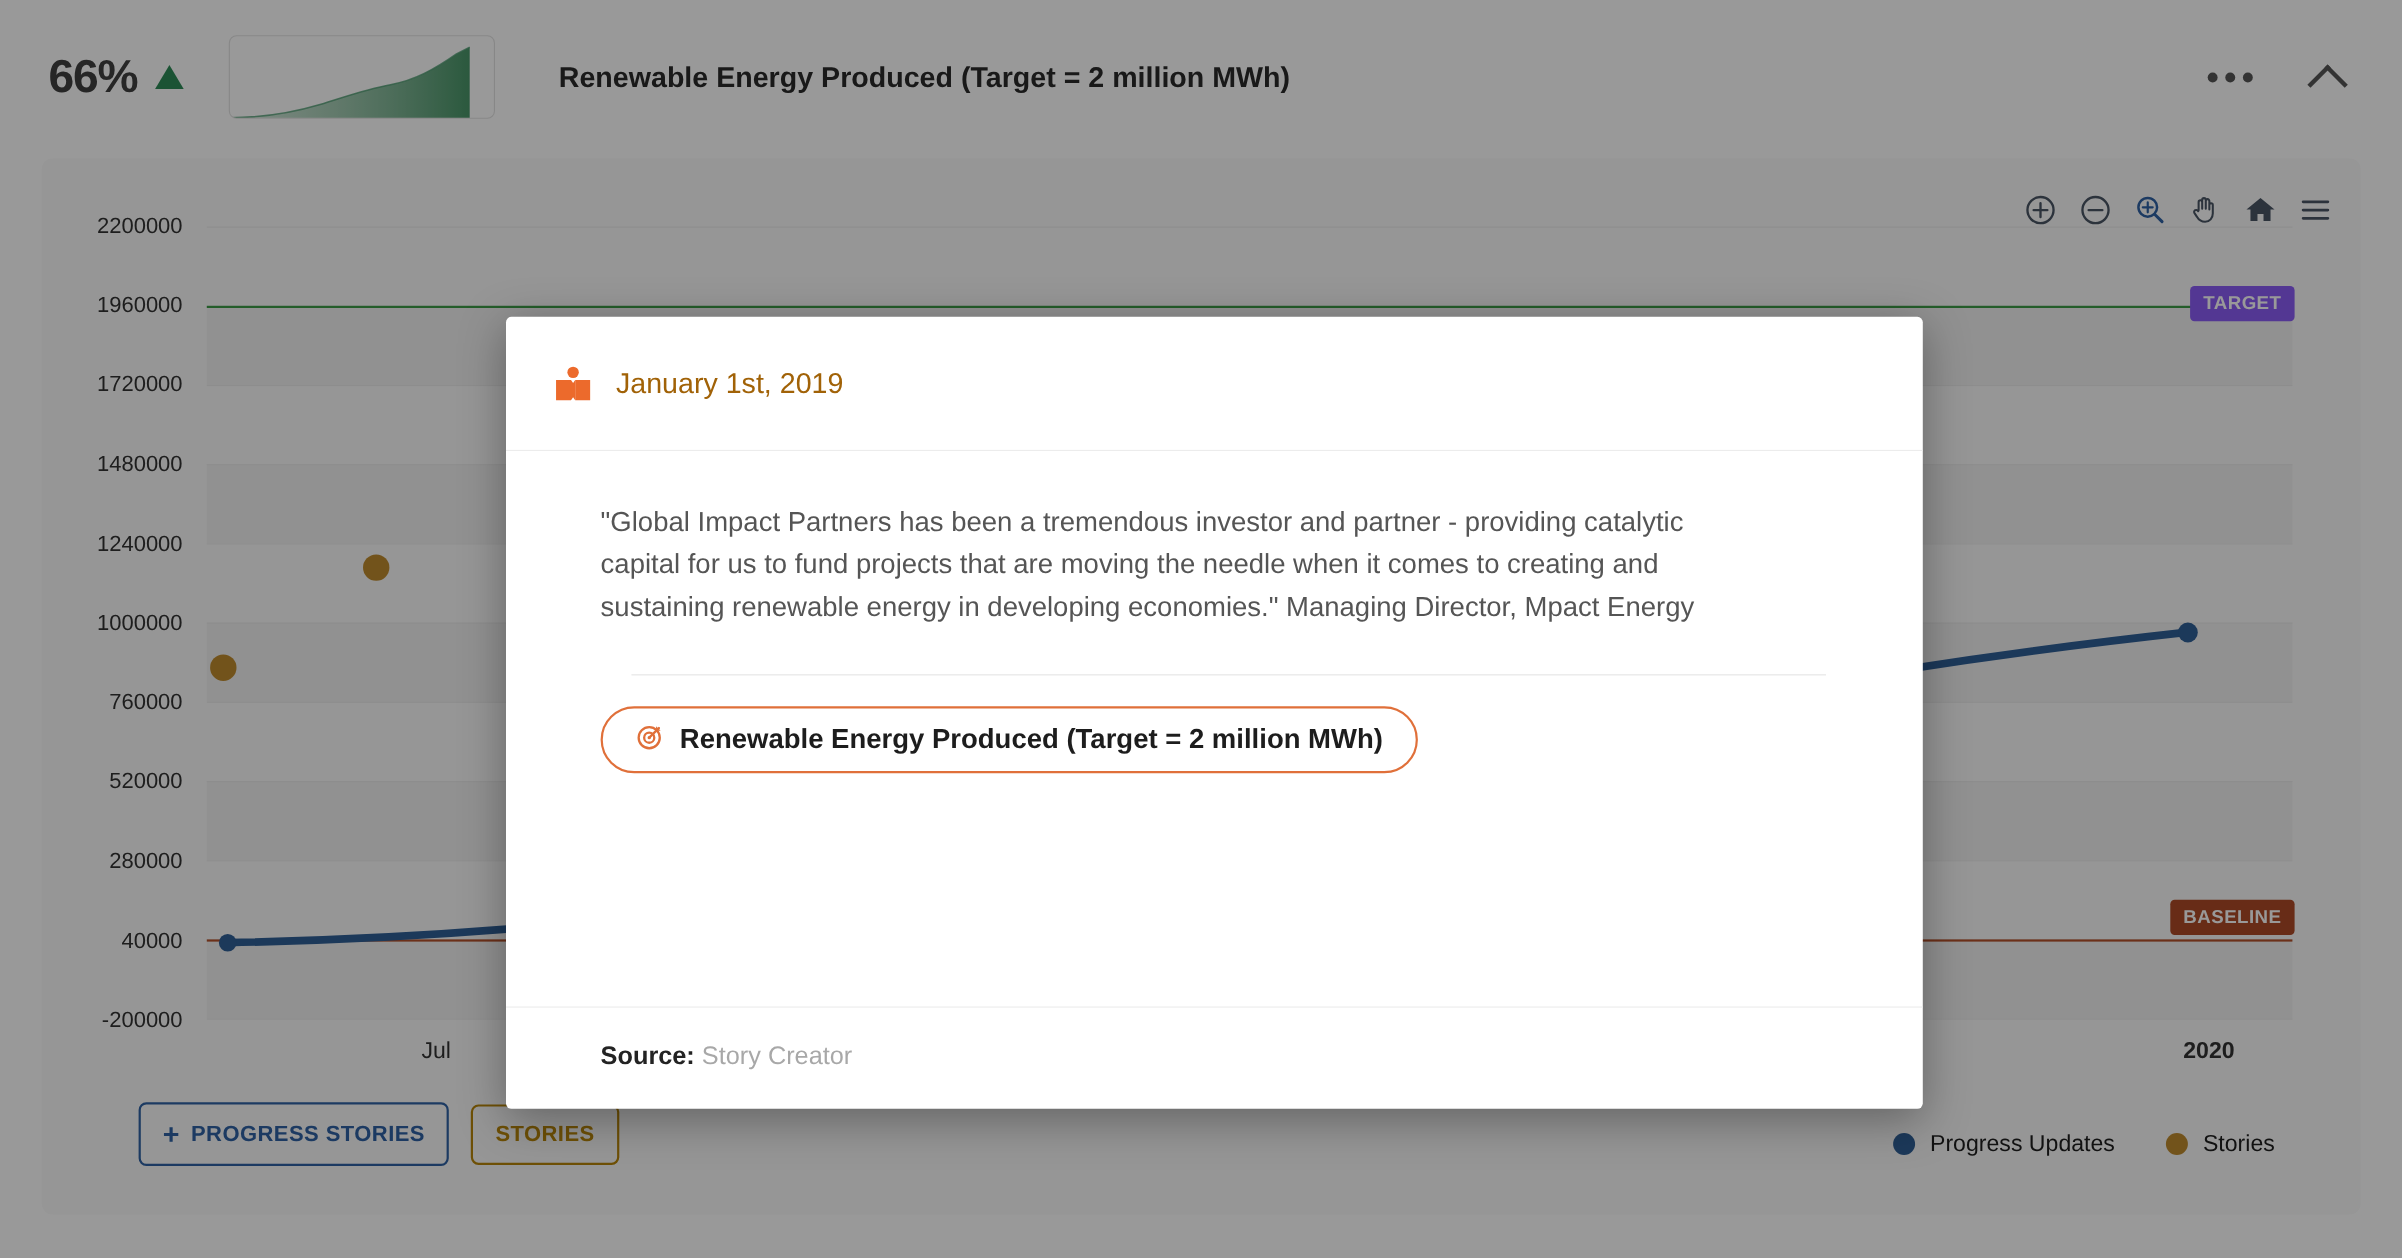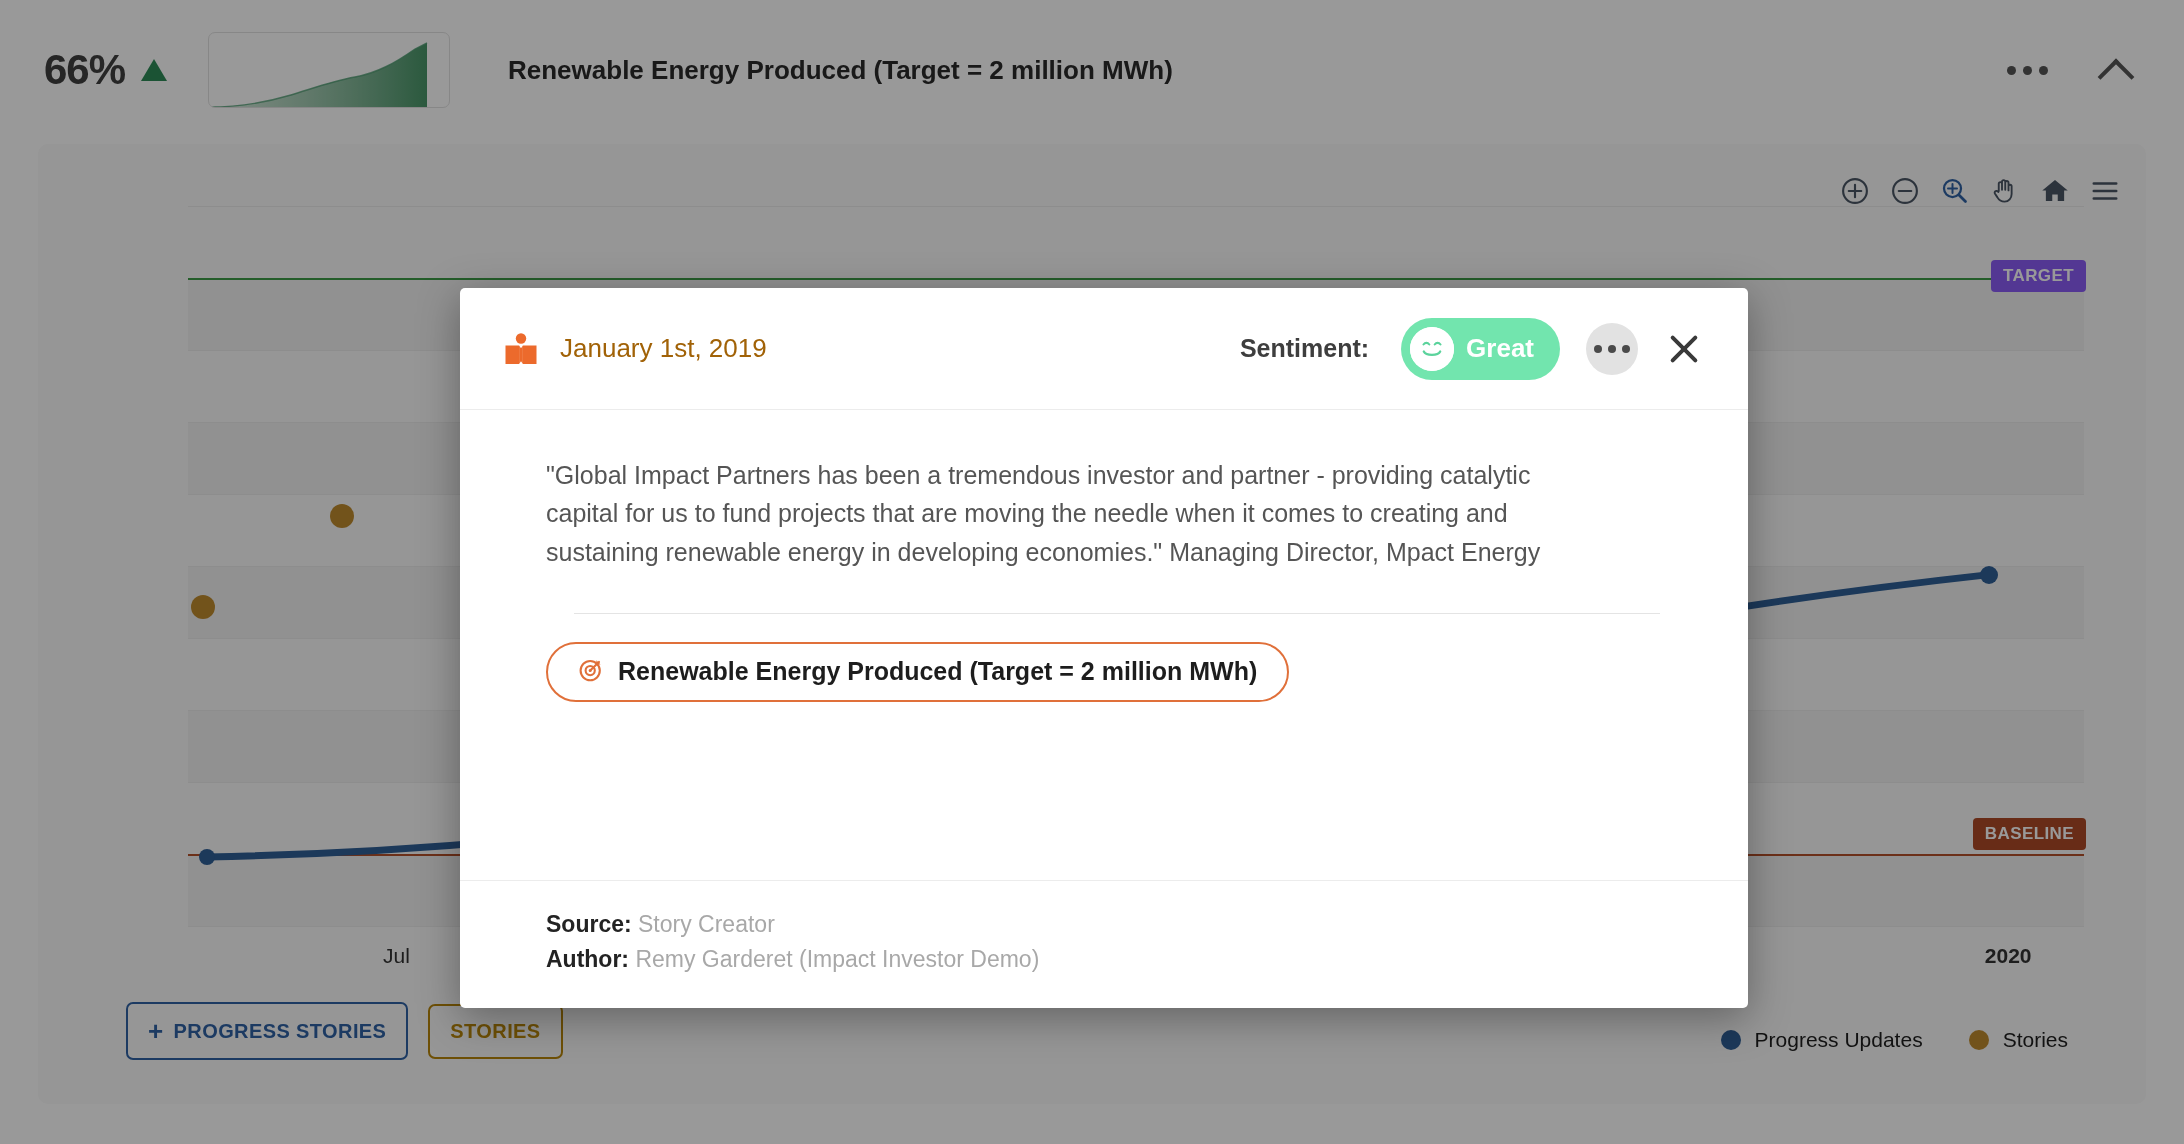--- a/index.html
+++ b/index.html
@@ -212,20 +212,33 @@
           <path d="M7 12V6.2a1.3 1.3 0 0 1 2.6 0V11V4.6a1.3 1.3 0 0 1 2.6 0V11V5.3a1.3 1.3 0 0 1 2.6 0V11.5V8.2a1.25 1.25 0 0 1 2.5 0v6.2c0 3.4-2.3 6.1-5.6 6.1-3.3 0-4.8-1.6-5.9-3.6L3.9 14c-.5-.9 0-1.8 1-2 .7-.2 1.4.1 1.8.8z" fill="#fff" stroke="#4a5564" stroke-width="1.5" stroke-linejoin="round"></path>
         </svg>
         <svg class="tb" viewBox="0 0 24 24">
           <path d="M12 3.2 1.8 11.6h2.9V20h5.1v-5.2h4.4V20h5.1v-8.4h2.9z" fill="#4a5564"></path>
         </svg>
         <svg class="tb" viewBox="0 0 24 24">
           <path d="M3 6h18M3 12h18M3 18h18" stroke="#4a5564" stroke-width="2" stroke-linecap="round"></path>
         </svg>
       </div>
 
+      <div class="ylabels">
+        <div style="top:0%">2200000</div>
+        <div style="top:10%">1960000</div>
+        <div style="top:20%">1720000</div>
+        <div style="top:30%">1480000</div>
+        <div style="top:40%">1240000</div>
+        <div style="top:50%">1000000</div>
+        <div style="top:60%">760000</div>
+        <div style="top:70%">520000</div>
+        <div style="top:80%">280000</div>
+        <div style="top:90%">40000</div>
+        <div style="top:100%">-200000</div>
+      </div>
 
       <div class="plot">
         <div class="plot-inner">
           <div class="band" style="top:10%;height:10%"></div>
           <div class="band" style="top:30%;height:10%"></div>
           <div class="band" style="top:50%;height:10%"></div>
           <div class="band" style="top:70%;height:10%"></div>
           <div class="band" style="top:90%;height:10%"></div>
 
           <div class="gridline" style="top:0%"></div>
@@ -298,40 +311,20 @@
         <svg viewBox="0 0 34 34" width="34" height="34">
           <circle cx="17" cy="6.5" r="5.2" fill="#ec6a2c"></circle>
           <path d="M1.5 13.5h13.6v18.4H1.5z" fill="#ec6a2c"></path>
           <path d="M18.9 13.5h13.6v18.4H18.9z" fill="#ec6a2c"></path>
           <path d="M15.1 13.5 17 16.2l1.9-2.7v18.4L17 29.2l-1.9 2.7z" fill="#ec6a2c"></path>
           <path d="M1.5 13.5 17 16.6l15.5-3.1v1.6L17 18.3 1.5 15.1z" fill="#fff" opacity=".0"></path>
         </svg>
       </span>
       <span class="m-date">January 1st, 2019</span>
 
-      <div class="m-right">
-        <span class="sent-label">Sentiment:</span>
-        <div class="sent-pill">
-          <span class="smiley">
-            <svg viewBox="0 0 44 44" width="44" height="44">
-              <circle cx="22" cy="22" r="22" fill="#fff"></circle>
-              <path d="M13.5 17.5c1.6-2.2 4.2-2.2 5.8 0" fill="none" stroke="#5bd39c" stroke-width="2.1" stroke-linecap="round"></path>
-              <path d="M24.7 17.5c1.6-2.2 4.2-2.2 5.8 0" fill="none" stroke="#5bd39c" stroke-width="2.1" stroke-linecap="round"></path>
-              <path d="M13.8 24.5c2.2 4.6 14.2 4.6 16.4 0" fill="none" stroke="#5bd39c" stroke-width="2.3" stroke-linecap="round"></path>
-            </svg>
-          </span>
-          <span class="sent-txt">Great</span>
-        </div>
-        <span class="round-dots">
-            <i></i>
-            <i></i>
-            <i></i>
-          </span>
-        <span class="x-close"></span>
-      </div>
     </div>
 
     <div class="modal-body">
       <p class="quote">"Global Impact Partners has been a tremendous investor and partner - providing catalytic capital for us to fund projects that are moving the needle when it comes to creating and sustaining renewable energy in developing economies." Managing Director, Mpact Energy</p>
       <div class="mdiv"></div>
       <div class="ind-pill">
         <span>
           <svg viewBox="0 0 26 26" width="26" height="26">
             <circle cx="12.2" cy="13.6" r="9.6" fill="none" stroke="#e0703a" stroke-width="2.1"></circle>
             <circle cx="12.2" cy="13.6" r="4.6" fill="none" stroke="#e0703a" stroke-width="2.1"></circle>
@@ -342,20 +335,16 @@
         </span>
         <span class="ind-txt">Renewable Energy Produced (Target = 2 million MWh)</span>
       </div>
     </div>
 
     <div class="modal-foot">
       <div class="foot-row">
         <b>Source:</b>
         <span>Story Creator</span>
       </div>
-      <div class="foot-row">
-        <b>Author:</b>
-        <span>Remy Garderet (Impact Investor Demo)</span>
-      </div>
     </div>
 
   </div>
 </div>
 
 </body></html>

